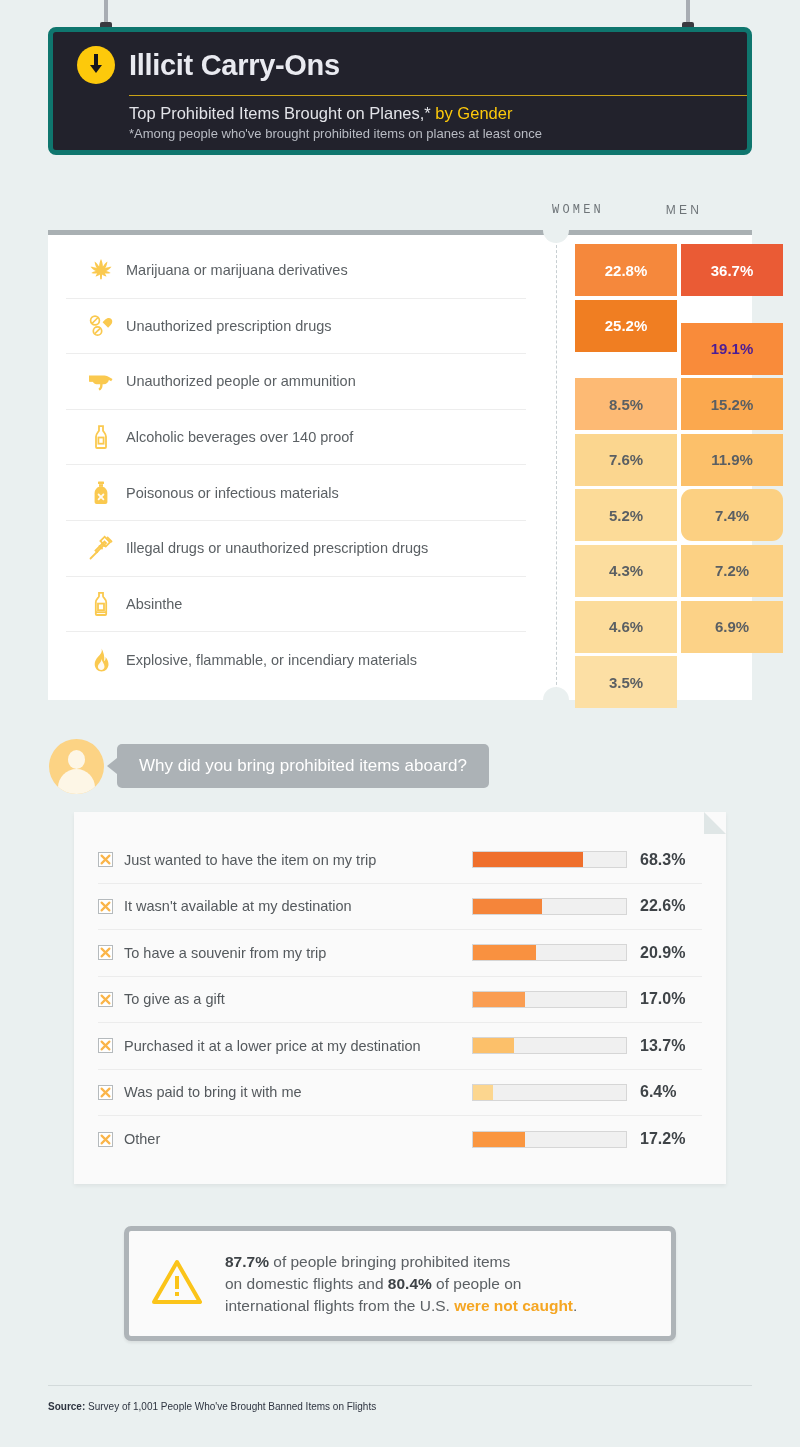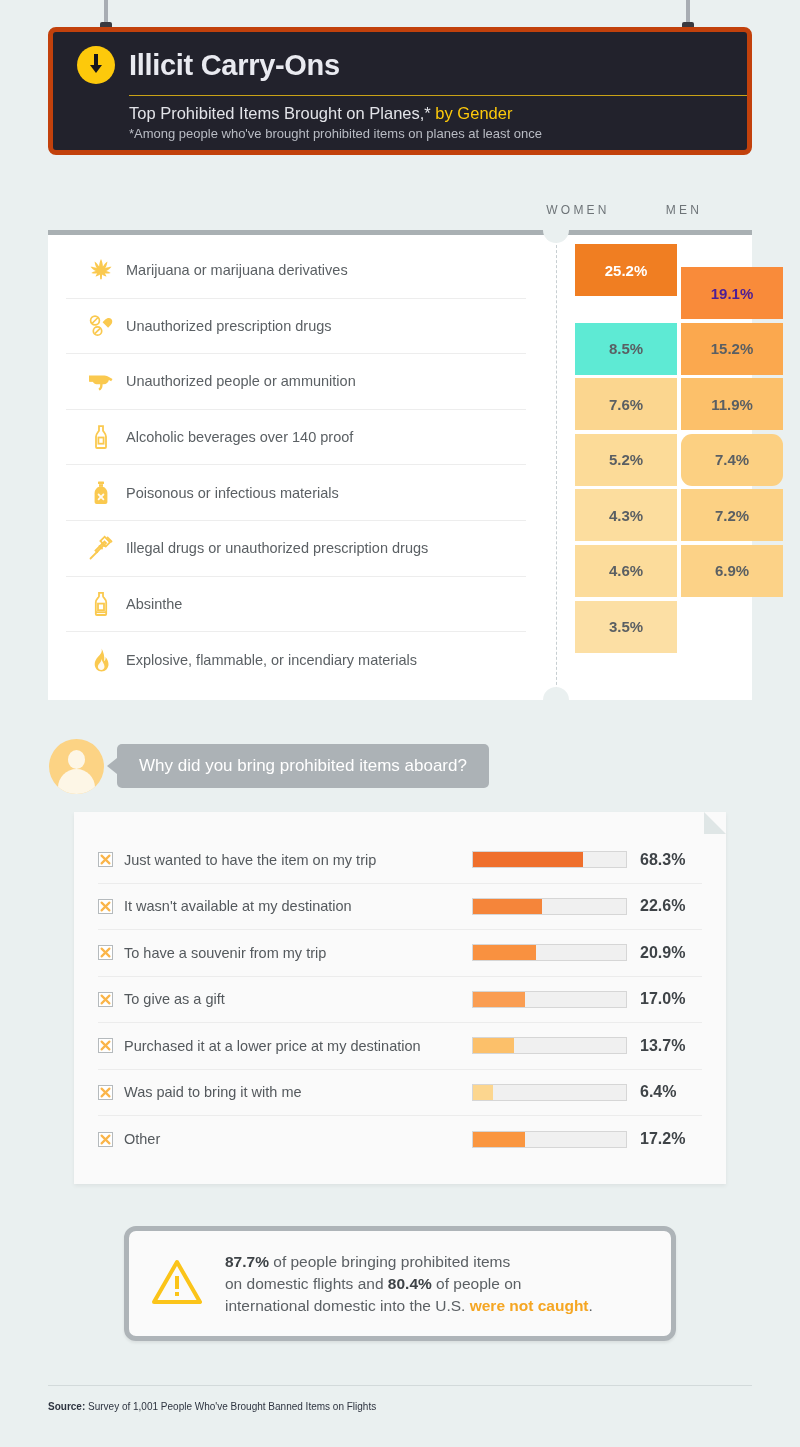--- a/index.html
+++ b/index.html
@@ -21,21 +21,21 @@
     background: #3a3a40; border-radius: 2px;
   }
   .hanger-cap.left { left: 100px; }
   .hanger-cap.right { left: 682px; }
 
   
   .banner {
     position: absolute; left: 48px; top: 27px;
     width: 704px; height: 128px;
     background: #22222c;
-    border: 5px solid #c2410c;
+    border: 5px solid #0f766e;
     border-radius: 8px;
     padding: 14px 24px 0 24px;
   }
   .banner-title-row { display: flex; align-items: center; gap: 14px; }
   .dl-icon {
     width: 38px; height: 38px; border-radius: 50%;
     background: #fdc90b; flex: none; position: relative;
   }
   .dl-icon svg { position: absolute; left: 9px; top: 8px; }
   .banner-title {
@@ -54,21 +54,21 @@
   .banner-note {
     margin: 3px 0 0 52px; font-size: 13px; color: #b9bcc4;
     font-family: "Liberation Sans Narrow", "Liberation Sans", sans-serif;
   }
 
   
   .colhead {
     position: absolute; top: 203px; font-size: 12px; color: #6e7478;
     letter-spacing: 3.2px; font-weight: normal;
   }
-  .colhead.women { left: 527px; width: 102px; text-align: center; }
+  .colhead.women { left: 527px; width: 102px; text-align: center; font-family: Liberation Mono, monospace; }
   .colhead.men { left: 633px; width: 102px; text-align: center; }
 
   
   .table-topbar {
     position: absolute; left: 48px; top: 230px; width: 704px; height: 5px;
     background: #a9b0b3;
   }
   .table-card {
     position: absolute; left: 48px; top: 235px; width: 704px; height: 465px;
     background: #ffffff;
@@ -168,21 +168,21 @@
     font-size: 16px; font-weight: bold; color: #3e4347;
     margin-left: 13px;
     font-family: "Liberation Sans Narrow", "Liberation Sans", sans-serif;
   }
 
   
   .warn-outer {
     position: absolute; left: 124px; top: 1226px;
     width: 552px; height: 115px;
     background: #fafafa; border: 5px solid #aeb4b8;
-    border-radius: 12px; display: flex; align-items: center;
+    border-radius: 7px; display: flex; align-items: center;
     padding-left: 22px; gap: 22px;
     box-shadow: 0 2px 3px rgba(0,0,0,0.07);
   }
   .warn-text {
     font-size: 15.5px; color: #5b6064; line-height: 1.42;
     font-family: "Liberation Sans Narrow", "Liberation Sans", sans-serif;
   }
   .warn-text b { color: #3e4347; }
   .warn-text .accent { color: #f5a623; font-weight: bold; }
 
@@ -330,25 +330,29 @@
             </svg>
           </div>
           <div class="lbl">Explosive, flammable, or incendiary materials</div>
         </div>
       </div>
     <div class="divider"></div>
     <div class="notch top"></div>
     <div class="notch bot"></div>
     <div class="heatgrid" id="heatGrid">
         <div class="hrow">
+          <div class="hcell" style="background: rgb(245, 136, 60); color: rgb(255, 255, 255);">22.8%</div>
+          <div class="hcell" style="background: rgb(234, 91, 53); color: rgb(255, 255, 255);">36.7%</div>
+        </div>
+        <div class="hrow">
           <div class="hcell" style="background: rgb(240, 126, 34); color: rgb(255, 255, 255);">25.2%</div>
           <div class="hcell" style="background: rgb(249, 139, 58); color: #4c1d95; margin-top: 23px;">19.1%</div>
         </div>
         <div class="hrow">
-          <div class="hcell" style="background: #5eead4; color: rgb(90, 95, 99);">8.5%</div>
+          <div class="hcell" style="background: #fdba74; color: rgb(90, 95, 99);">8.5%</div>
           <div class="hcell" style="background: rgb(251, 168, 78); color: rgb(90, 95, 99);">15.2%</div>
         </div>
         <div class="hrow">
           <div class="hcell" style="background: rgb(251, 214, 143); color: rgb(90, 95, 99);">7.6%</div>
           <div class="hcell" style="background: rgb(252, 192, 106); color: rgb(90, 95, 99);">11.9%</div>
         </div>
         <div class="hrow">
           <div class="hcell" style="background: rgb(252, 219, 152); color: rgb(90, 95, 99);">5.2%</div>
           <div class="hcell" style="background: rgb(252, 208, 130); color: rgb(90, 95, 99); border-radius: 11px;">7.4%</div>
         </div>
@@ -489,21 +493,21 @@
     <div>
       <svg width="52" height="46" viewBox="0 0 52 46">
         <path d="M26 3 L49 43 L3 43 Z" fill="none" stroke="#fbc419" stroke-width="4" stroke-linejoin="round"></path>
         <rect x="24" y="17" width="4" height="13" fill="#fbc419"></rect>
         <rect x="24" y="33" width="4" height="4" fill="#fbc419"></rect>
       </svg>
     </div>
     <div class="warn-text">
       <div><b>87.7%</b><span> of people bringing prohibited items</span></div>
       <div><span>on domestic flights and </span><b>80.4%</b><span> of people on</span></div>
-      <div><span>international domestic into the U.S. </span><span class="accent">were not caught</span><span>.</span></div>
+      <div><span>international flights from the U.S. </span><span class="accent">were not caught</span><span>.</span></div>
     </div>
   </div>
 
   <div class="src-rule"></div>
   <div class="source">
     <b>Source:</b><span> Survey of 1,001 People Who've Brought Banned Items on Flights</span>
   </div>
 
 </div>
 

